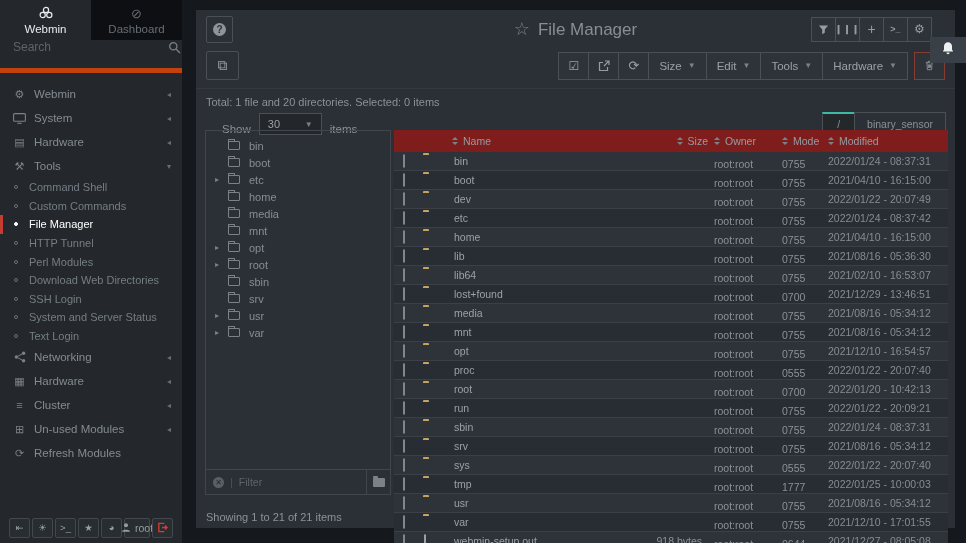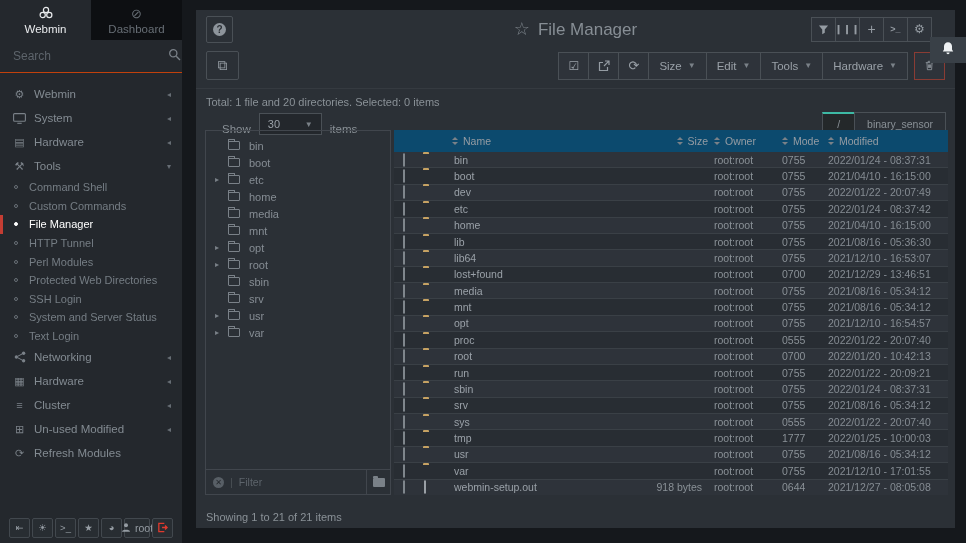--- a/index.html
+++ b/index.html
@@ -5,21 +5,21 @@
   * { margin:0; padding:0; box-sizing:border-box; }
   html,body { width:966px; height:543px; }
   body { background:#15181c; font-family:"Liberation Sans", sans-serif; color:#9aa1a8; overflow:hidden; position:relative; }
 
   
   .sidebar { position:absolute; left:0; top:0; width:182px; height:543px; background:#24282d; }
   .tabs { display:flex; height:40px; }
   .tab { flex:1; display:flex; flex-direction:column; align-items:center; justify-content:center; gap:2px; font-size:11.5px; color:#e9ebed; cursor:pointer; }
   .tab.dashboard { background:#0d0f12; color:#676e75; }
   .tab .tab-ico { height:15px; display:flex; align-items:center; }
-  .search-row { height:33px; border-bottom:1px solid #c2410c; display:flex; align-items:center; padding:0 13px; }
+  .search-row { height:33px; border-bottom:5px solid #c2410c; display:flex; align-items:flex-start; padding:0 13px; }
   .search-input { flex:1; background:transparent; border:none; outline:none; color:#8a9197; font-size:12px; font-family:inherit; }
   .search-input::placeholder { color:#5d646b; }
   .menu { padding-top:9px; }
   .menu-item { height:24px; display:flex; align-items:center; padding:0 11px; font-size:11.5px; color:#838b92; cursor:pointer; }
   .menu-item .mi { width:17px; display:inline-flex; justify-content:center; align-items:center; margin-right:6px; font-size:11px; color:#7a8188; }
   .menu-item .mi svg { display:block; }
   .menu-item .caret { margin-left:auto; font-size:8px; color:#666d74; }
   .sub-item { height:18.6px; display:flex; align-items:center; font-size:11px; color:#757d84; padding-left:14px; position:relative; cursor:pointer; }
   .sub-item .bullet { width:4px; height:4px; border:1px solid #6a7178; border-radius:50%; margin-right:11px; flex:none; }
   .sub-item.active { color:#ffffff; }
@@ -71,39 +71,39 @@
   .clear-icon { width:11px; height:11px; border-radius:50%; background:#585f66; color:#24282d; font-size:8px; display:flex; align-items:center; justify-content:center; flex:none; cursor:pointer; }
   .filter-div { color:#4a5056; margin:0 6px; font-size:11px; }
   .filter-input { flex:1; min-width:0; background:transparent; border:none; outline:none; color:#8a9197; font-size:10.5px; font-family:inherit; }
   .filter-input::placeholder { color:#5d646b; }
   .filter-folder-btn { width:24px; height:100%; border-left:1px solid #41464d; display:flex; align-items:center; justify-content:center; cursor:pointer; }
   .folder-f { width:12px; height:9px; background:#7a8188; border-radius:1px; position:relative; }
   .folder-f::before { content:""; position:absolute; top:-2px; left:0; width:5px; height:2px; background:#7a8188; border-radius:1px 1px 0 0; }
 
   .table-panel { flex:1; margin-left:3px; display:flex; flex-direction:column; font-size:10.5px; min-width:0; }
   .grid-cols { display:grid; grid-template-columns:26px 32px 1fr 96px 68px 46px 120px; align-items:center; }
-  .t-header { height:22px; flex:none; background:#0c4a6e; color:#959ca3; }
+  .t-header { height:22px; flex:none; background:#7f1d1d; color:#959ca3; }
   .hcell { display:flex; align-items:center; }
   .hcell.right { justify-content:flex-end; padding-right:6px; }
   .sort { display:inline-flex; flex-direction:column; margin-right:5px; }
   .sort i { width:0; height:0; border:3px solid transparent; display:block; }
   .sort .up { border-bottom-color:#7a8188; border-top:none; margin-bottom:2px; }
   .sort .dn { border-top-color:#7a8188; border-bottom:none; }
   .t-body { flex:1; display:flex; flex-direction:column; }
   .t-row { flex:1; border-top:1px solid #3a4046; cursor:pointer; }
   .t-row:first-child { border-top:none; }
   .t-row.odd { background:#2e333a; }
   .t-row.even { background:#282d33; }
   .cb { width:11px; height:11px; border:1px solid #7f868c; border-radius:2px; margin-left:9px; cursor:pointer; }
   .folder-fill { width:13px; height:10px; background:#c6a263; border-radius:1px; position:relative; margin-left:3px; }
   .folder-fill::before { content:""; position:absolute; top:-2px; left:0; width:6px; height:2px; background:#c6a263; border-radius:1px 1px 0 0; }
   .file-ic { width:10px; height:12px; margin-left:4px; background:repeating-linear-gradient(#c7cbcf 0 2px,#8b9096 2px 3px); border:1px solid #9aa0a6; border-radius:1px; }
   .cell-name { color:#9aa1a8; padding-left:2px; overflow:hidden; white-space:nowrap; }
   .cell-size { text-align:right; padding-right:12px; color:#8a9197; }
-  .cell-owner,.cell-mode { color:#8a9197; }
+  .cell-owner,.cell-mode { color:#8a9197;margin-top:6px; }
   .cell-mod { color:#858c93; }
   .showing-row { position:absolute; left:10px; bottom:5px; font-size:11px; color:#8a9197; }
 </style>
 </head>
 <body>
 
 <div class="sidebar">
   <div class="tabs">
     <div class="tab">
       <span class="tab-ico">
@@ -173,21 +173,21 @@
         <div class="sub-item">
           <span class="bullet"></span>
           <span>HTTP Tunnel</span>
         </div>
         <div class="sub-item">
           <span class="bullet"></span>
           <span>Perl Modules</span>
         </div>
         <div class="sub-item">
           <span class="bullet"></span>
-          <span>Protected Web Directories</span>
+          <span>Download Web Directories</span>
         </div>
         <div class="sub-item">
           <span class="bullet"></span>
           <span>SSH Login</span>
         </div>
         <div class="sub-item">
           <span class="bullet"></span>
           <span>System and Server Status</span>
         </div>
         <div class="sub-item">
@@ -214,21 +214,21 @@
         <span>Hardware</span>
         <span class="caret">◂</span>
       </div>
       <div class="menu-item">
         <span class="mi">≡</span>
         <span>Cluster</span>
         <span class="caret">◂</span>
       </div>
       <div class="menu-item">
         <span class="mi">⊞</span>
-        <span>Un-used Modified</span>
+        <span>Un-used Modules</span>
         <span class="caret">◂</span>
       </div>
       <div class="menu-item">
         <span class="mi">⟳</span>
         <span>Refresh Modules</span>
       </div>
     </div>
   <div class="sidebar-footer">
     <span class="fbtn">⇤</span>
     <span class="fbtn">☀</span>
@@ -498,21 +498,21 @@
             <div class="cell-mode">0755</div>
             <div class="cell-mod">2021/08/16 - 05:36:30</div>
           </div>
           <div class="t-row grid-cols odd">
             <div><span class="cb"></span></div>
             <div><span class="folder-fill"></span></div>
             <div class="cell-name">lib64</div>
             <div class="cell-size"></div>
             <div class="cell-owner">root:root</div>
             <div class="cell-mode">0755</div>
-            <div class="cell-mod">2021/12/10 - 16:53:07</div>
+            <div class="cell-mod">2021/02/10 - 16:53:07</div>
           </div>
           <div class="t-row grid-cols even">
             <div><span class="cb"></span></div>
             <div><span class="folder-fill"></span></div>
             <div class="cell-name">lost+found</div>
             <div class="cell-size"></div>
             <div class="cell-owner">root:root</div>
             <div class="cell-mode">0700</div>
             <div class="cell-mod">2021/12/29 - 13:46:51</div>
           </div>

